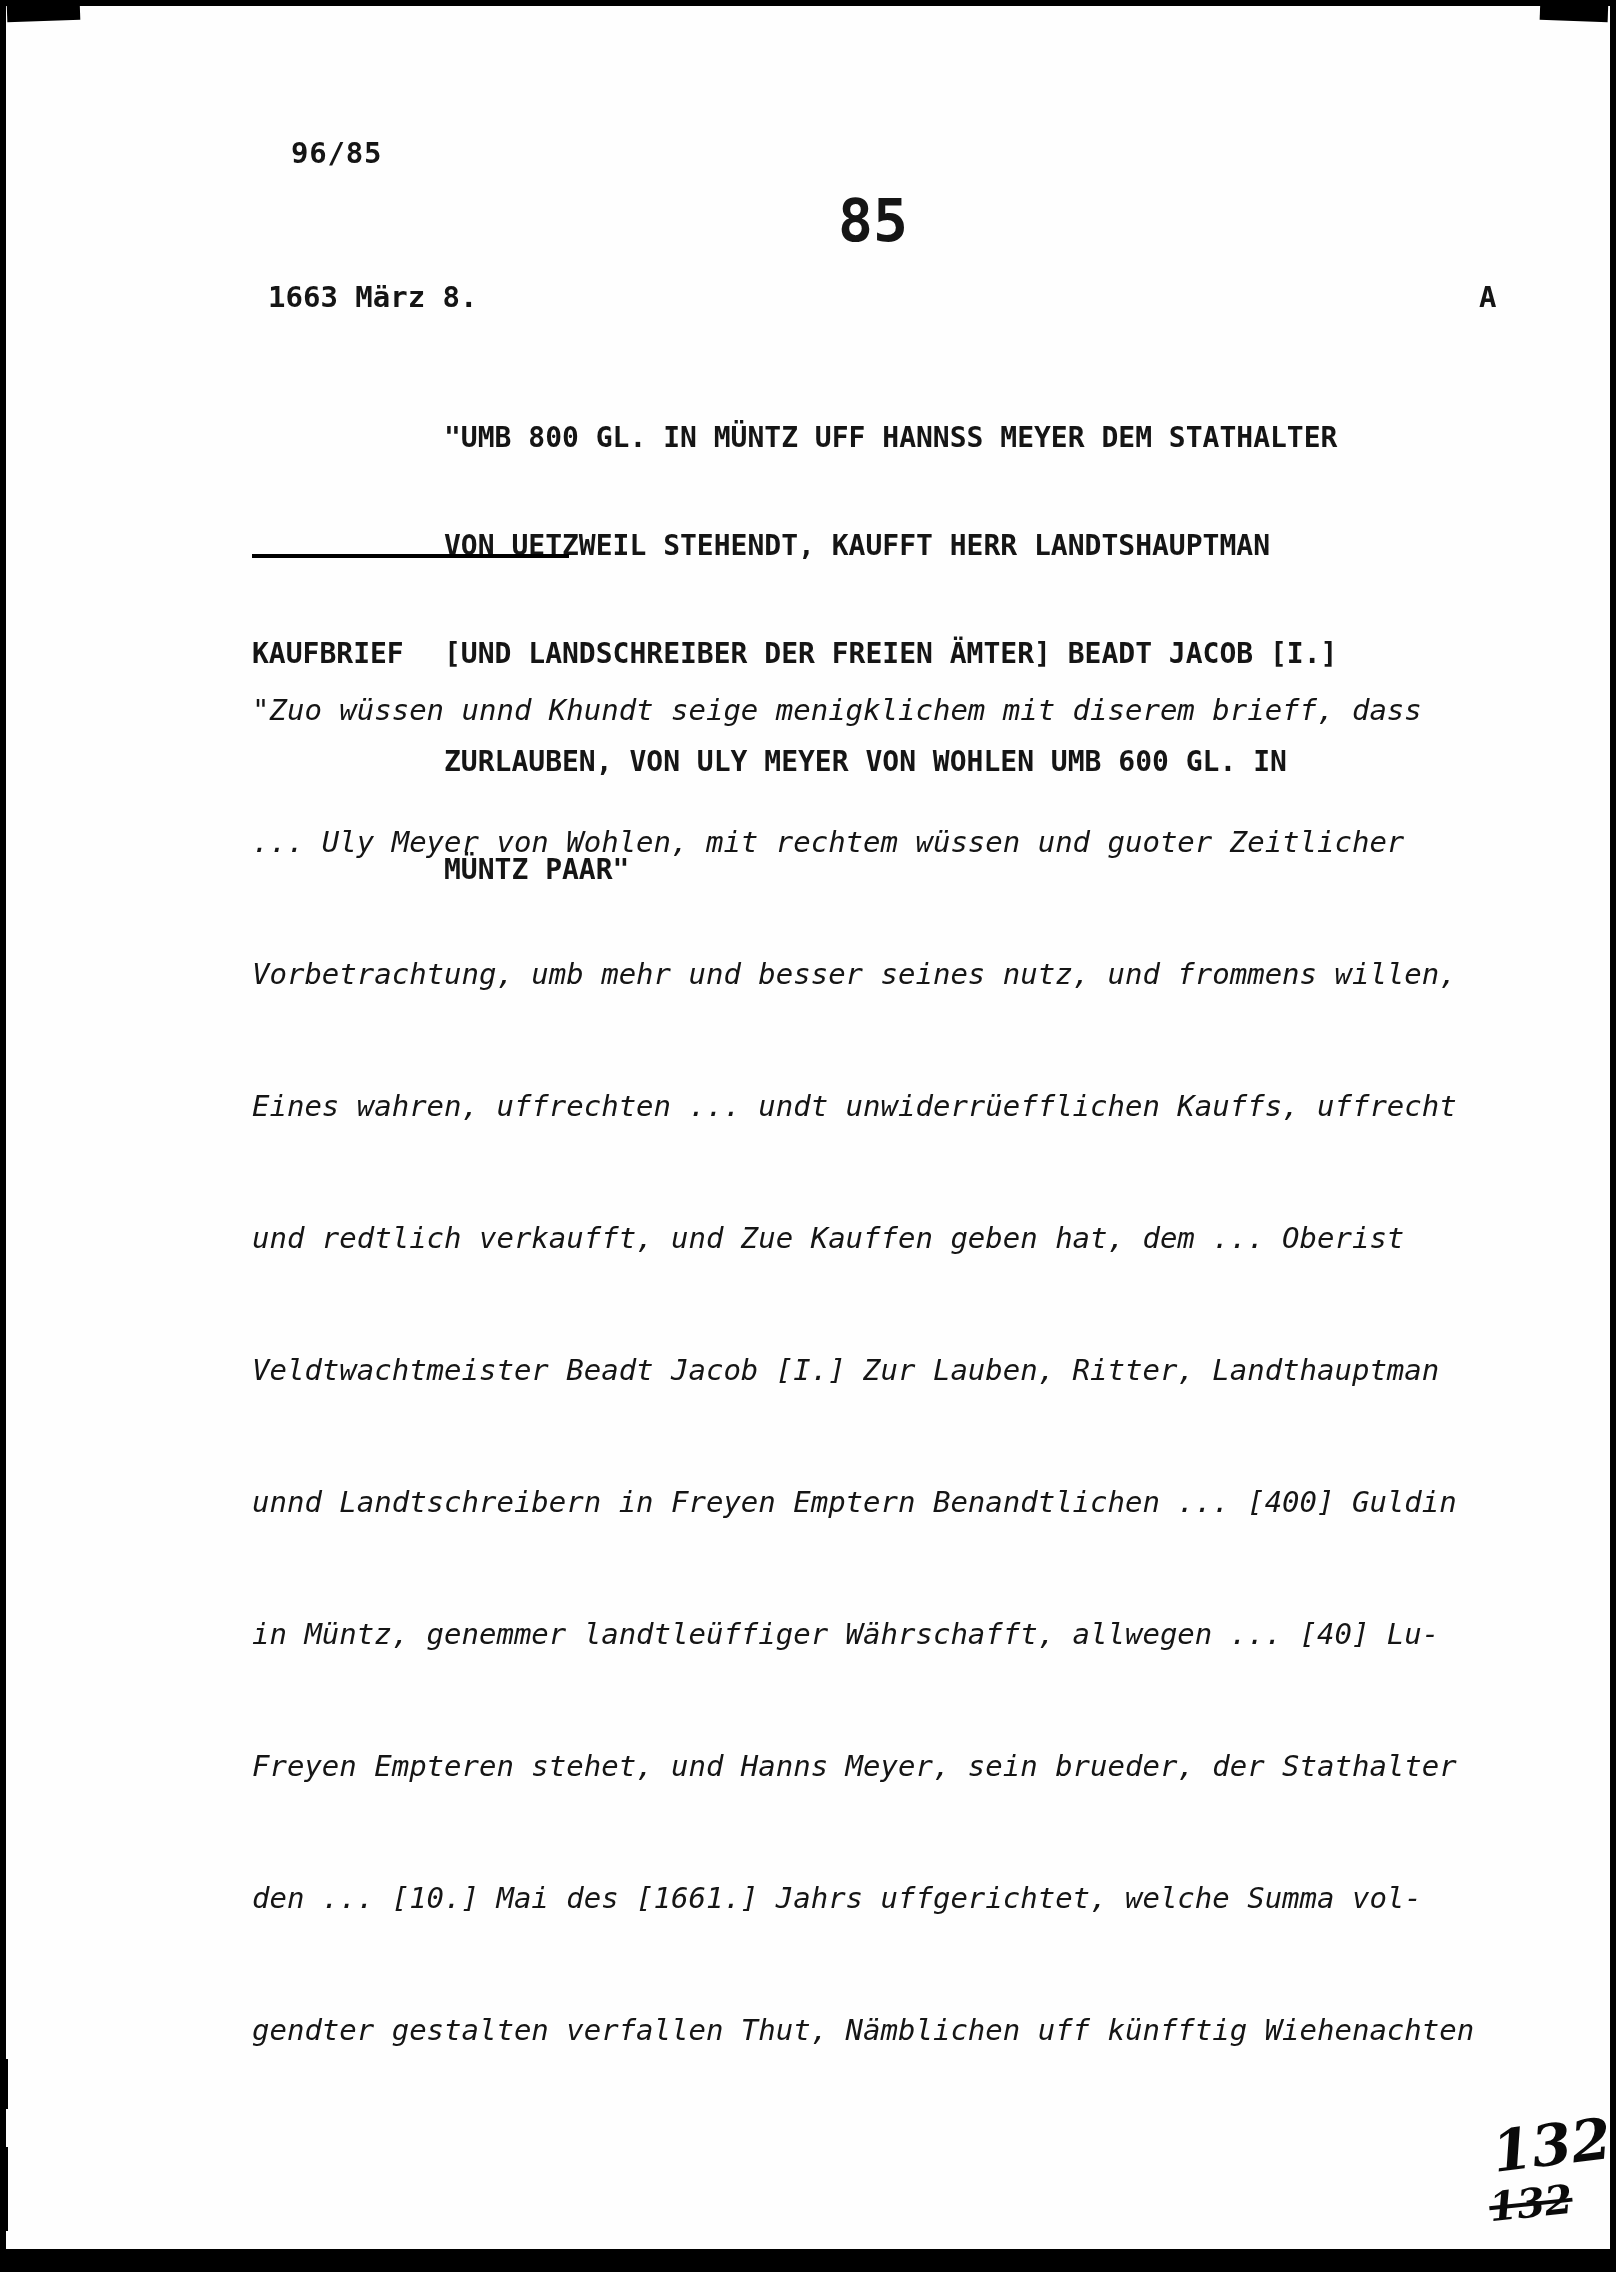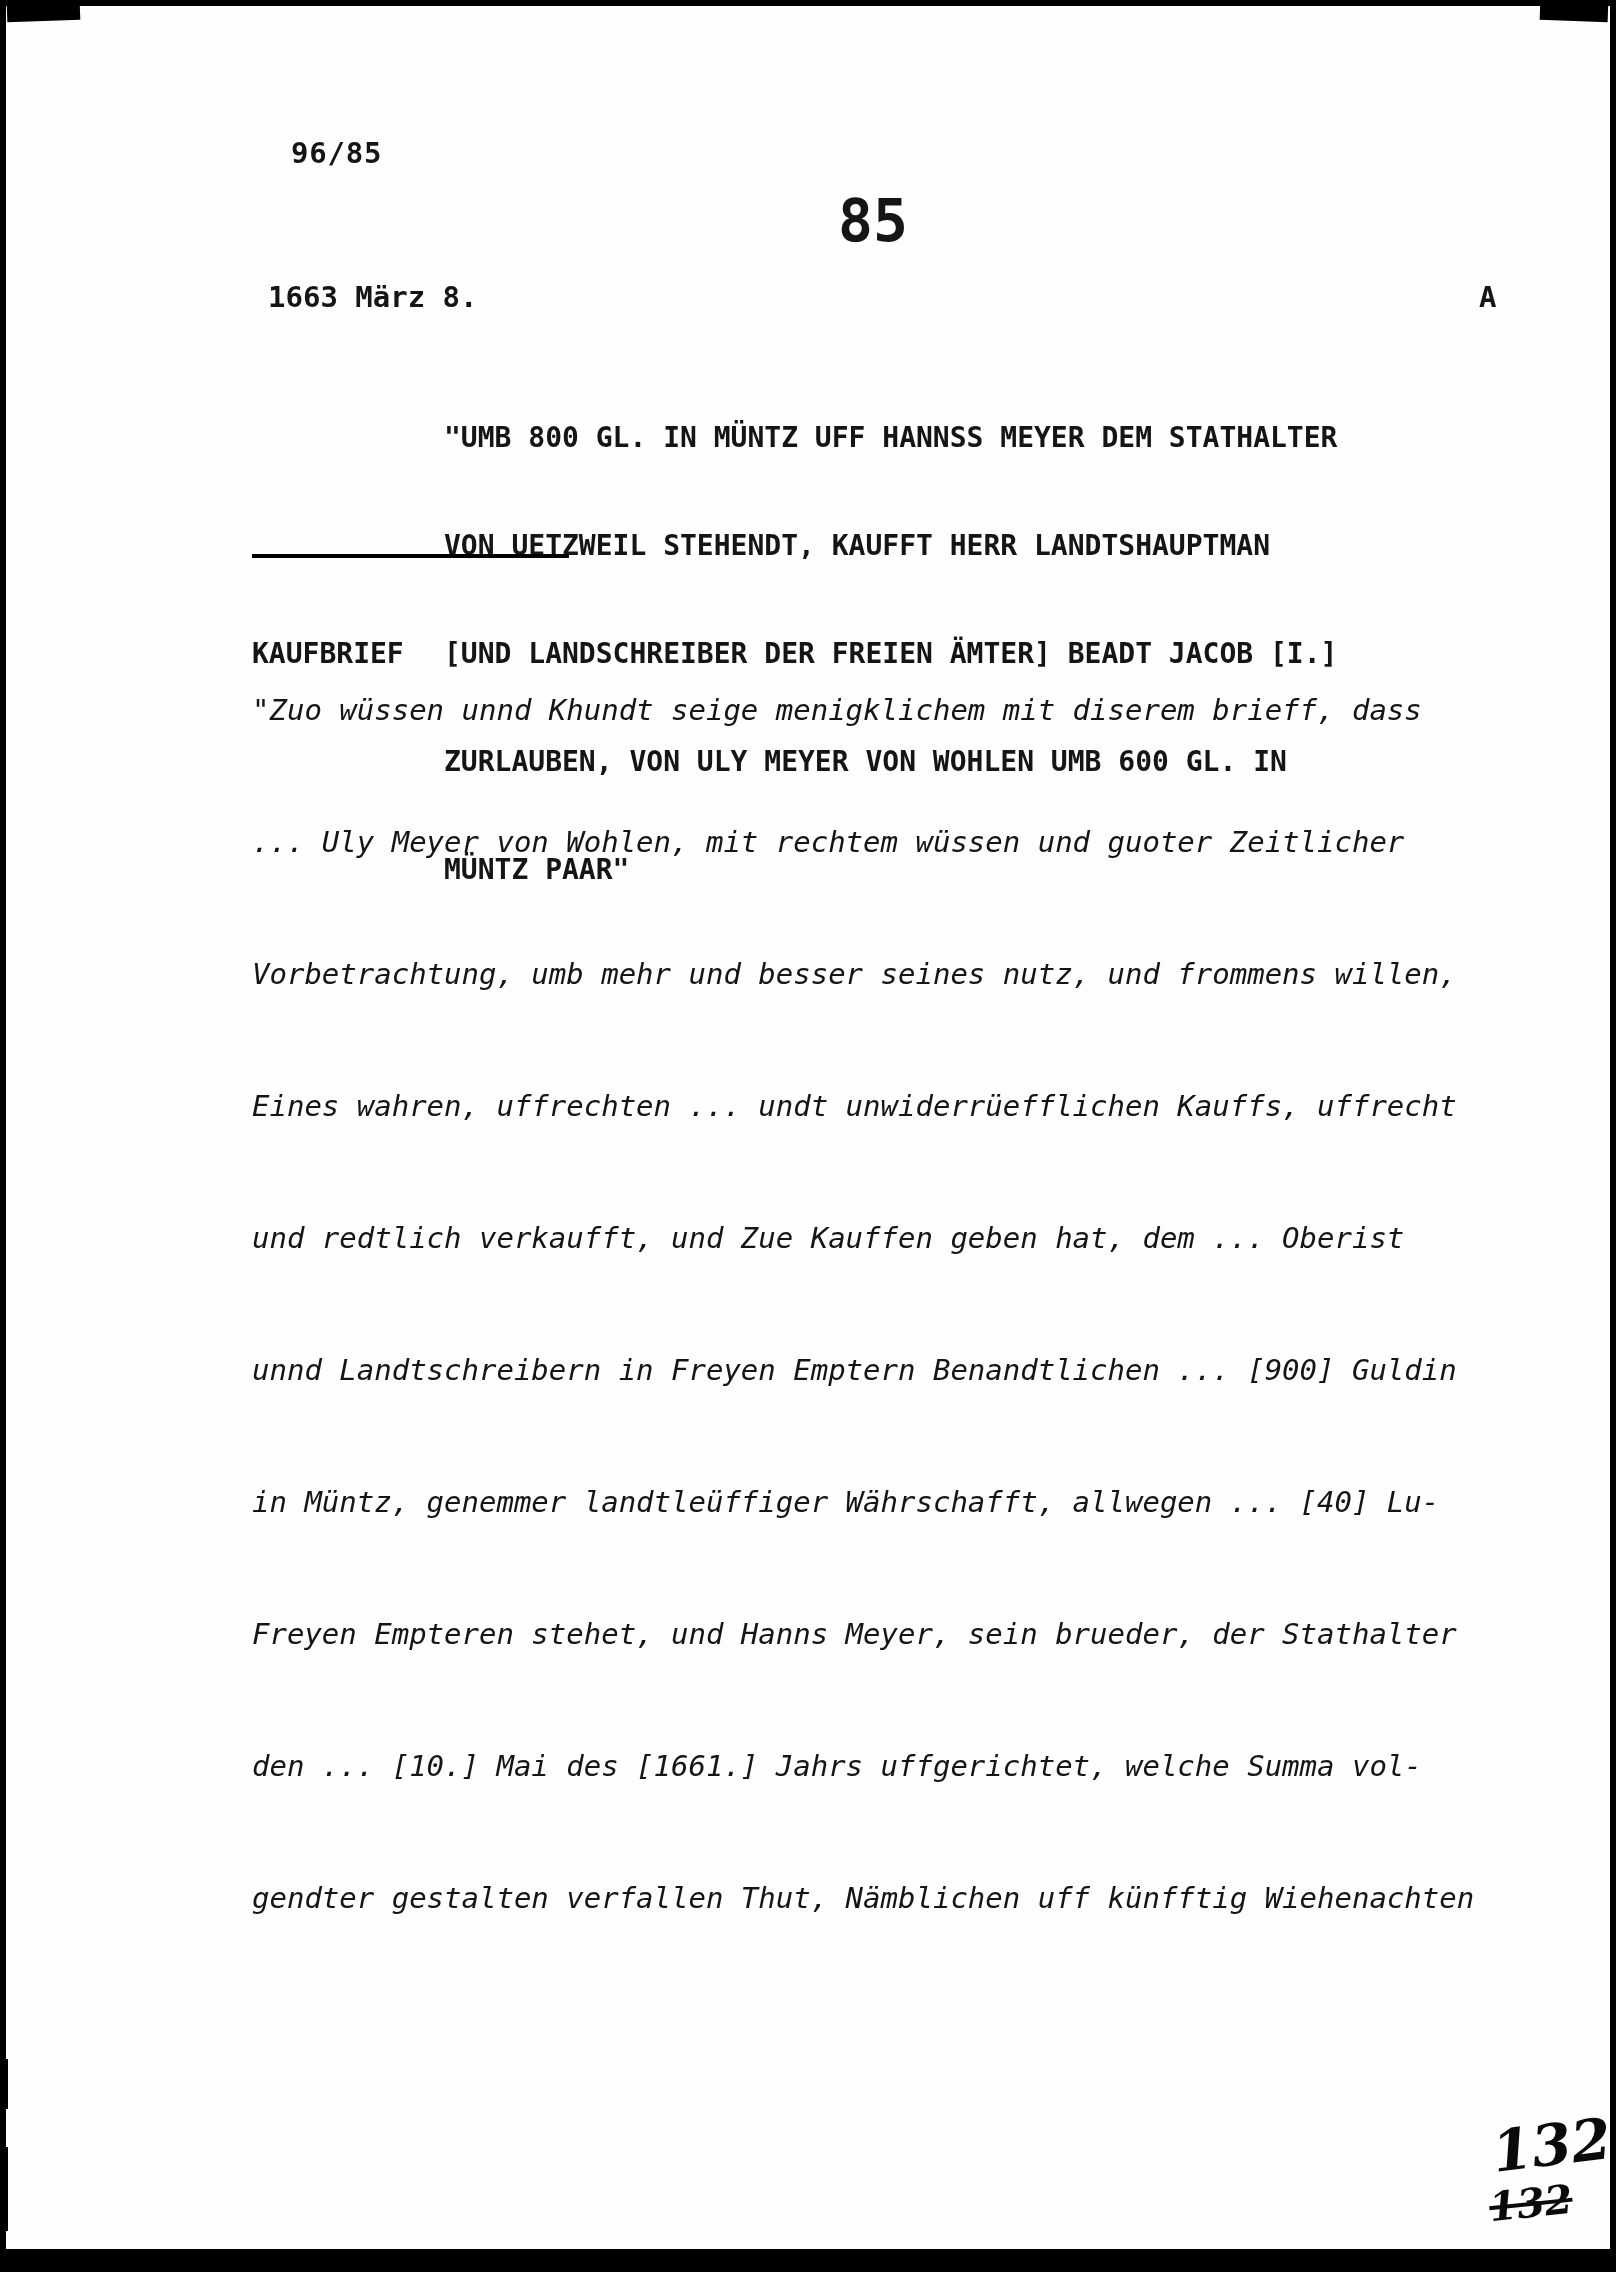--- a/index.html
+++ b/index.html
@@ -105,21 +105,22 @@
   </div>
 
   <div class="rule"></div>
 
   <div class="body-text">
     <div>"Zuo wüssen unnd Khundt seige menigklichem mit diserem brieff, dass</div>
     <div>... Uly Meyer von Wohlen, mit rechtem wüssen und guoter Zeitlicher</div>
     <div>Vorbetrachtung, umb mehr und besser seines nutz, und frommens willen,</div>
     <div>Eines wahren, uffrechten ... undt unwiderrüefflichen Kauffs, uffrecht</div>
     <div>und redtlich verkaufft, und Zue Kauffen geben hat, dem ... Oberist</div>
-    <div>unnd Landtschreibern in Freyen Emptern Benandtlichen ... [900] Guldin</div>
+    <div>Veldtwachtmeister Beadt Jacob [I.] Zur Lauben, Ritter, Landthauptman</div>
+    <div>unnd Landtschreibern in Freyen Emptern Benandtlichen ... [400] Guldin</div>
     <div>in Müntz, genemmer landtleüffiger Währschafft, allwegen ... [40] Lu-</div>
     <div>Freyen Empteren stehet, und Hanns Meyer, sein brueder, der Stathalter</div>
     <div>den ... [10.] Mai des [1661.] Jahrs uffgerichtet, welche Summa vol-</div>
     <div>gendter gestalten verfallen Thut, Nämblichen uff künfftig Wiehenachten</div>
     
     
     
     
     
     

